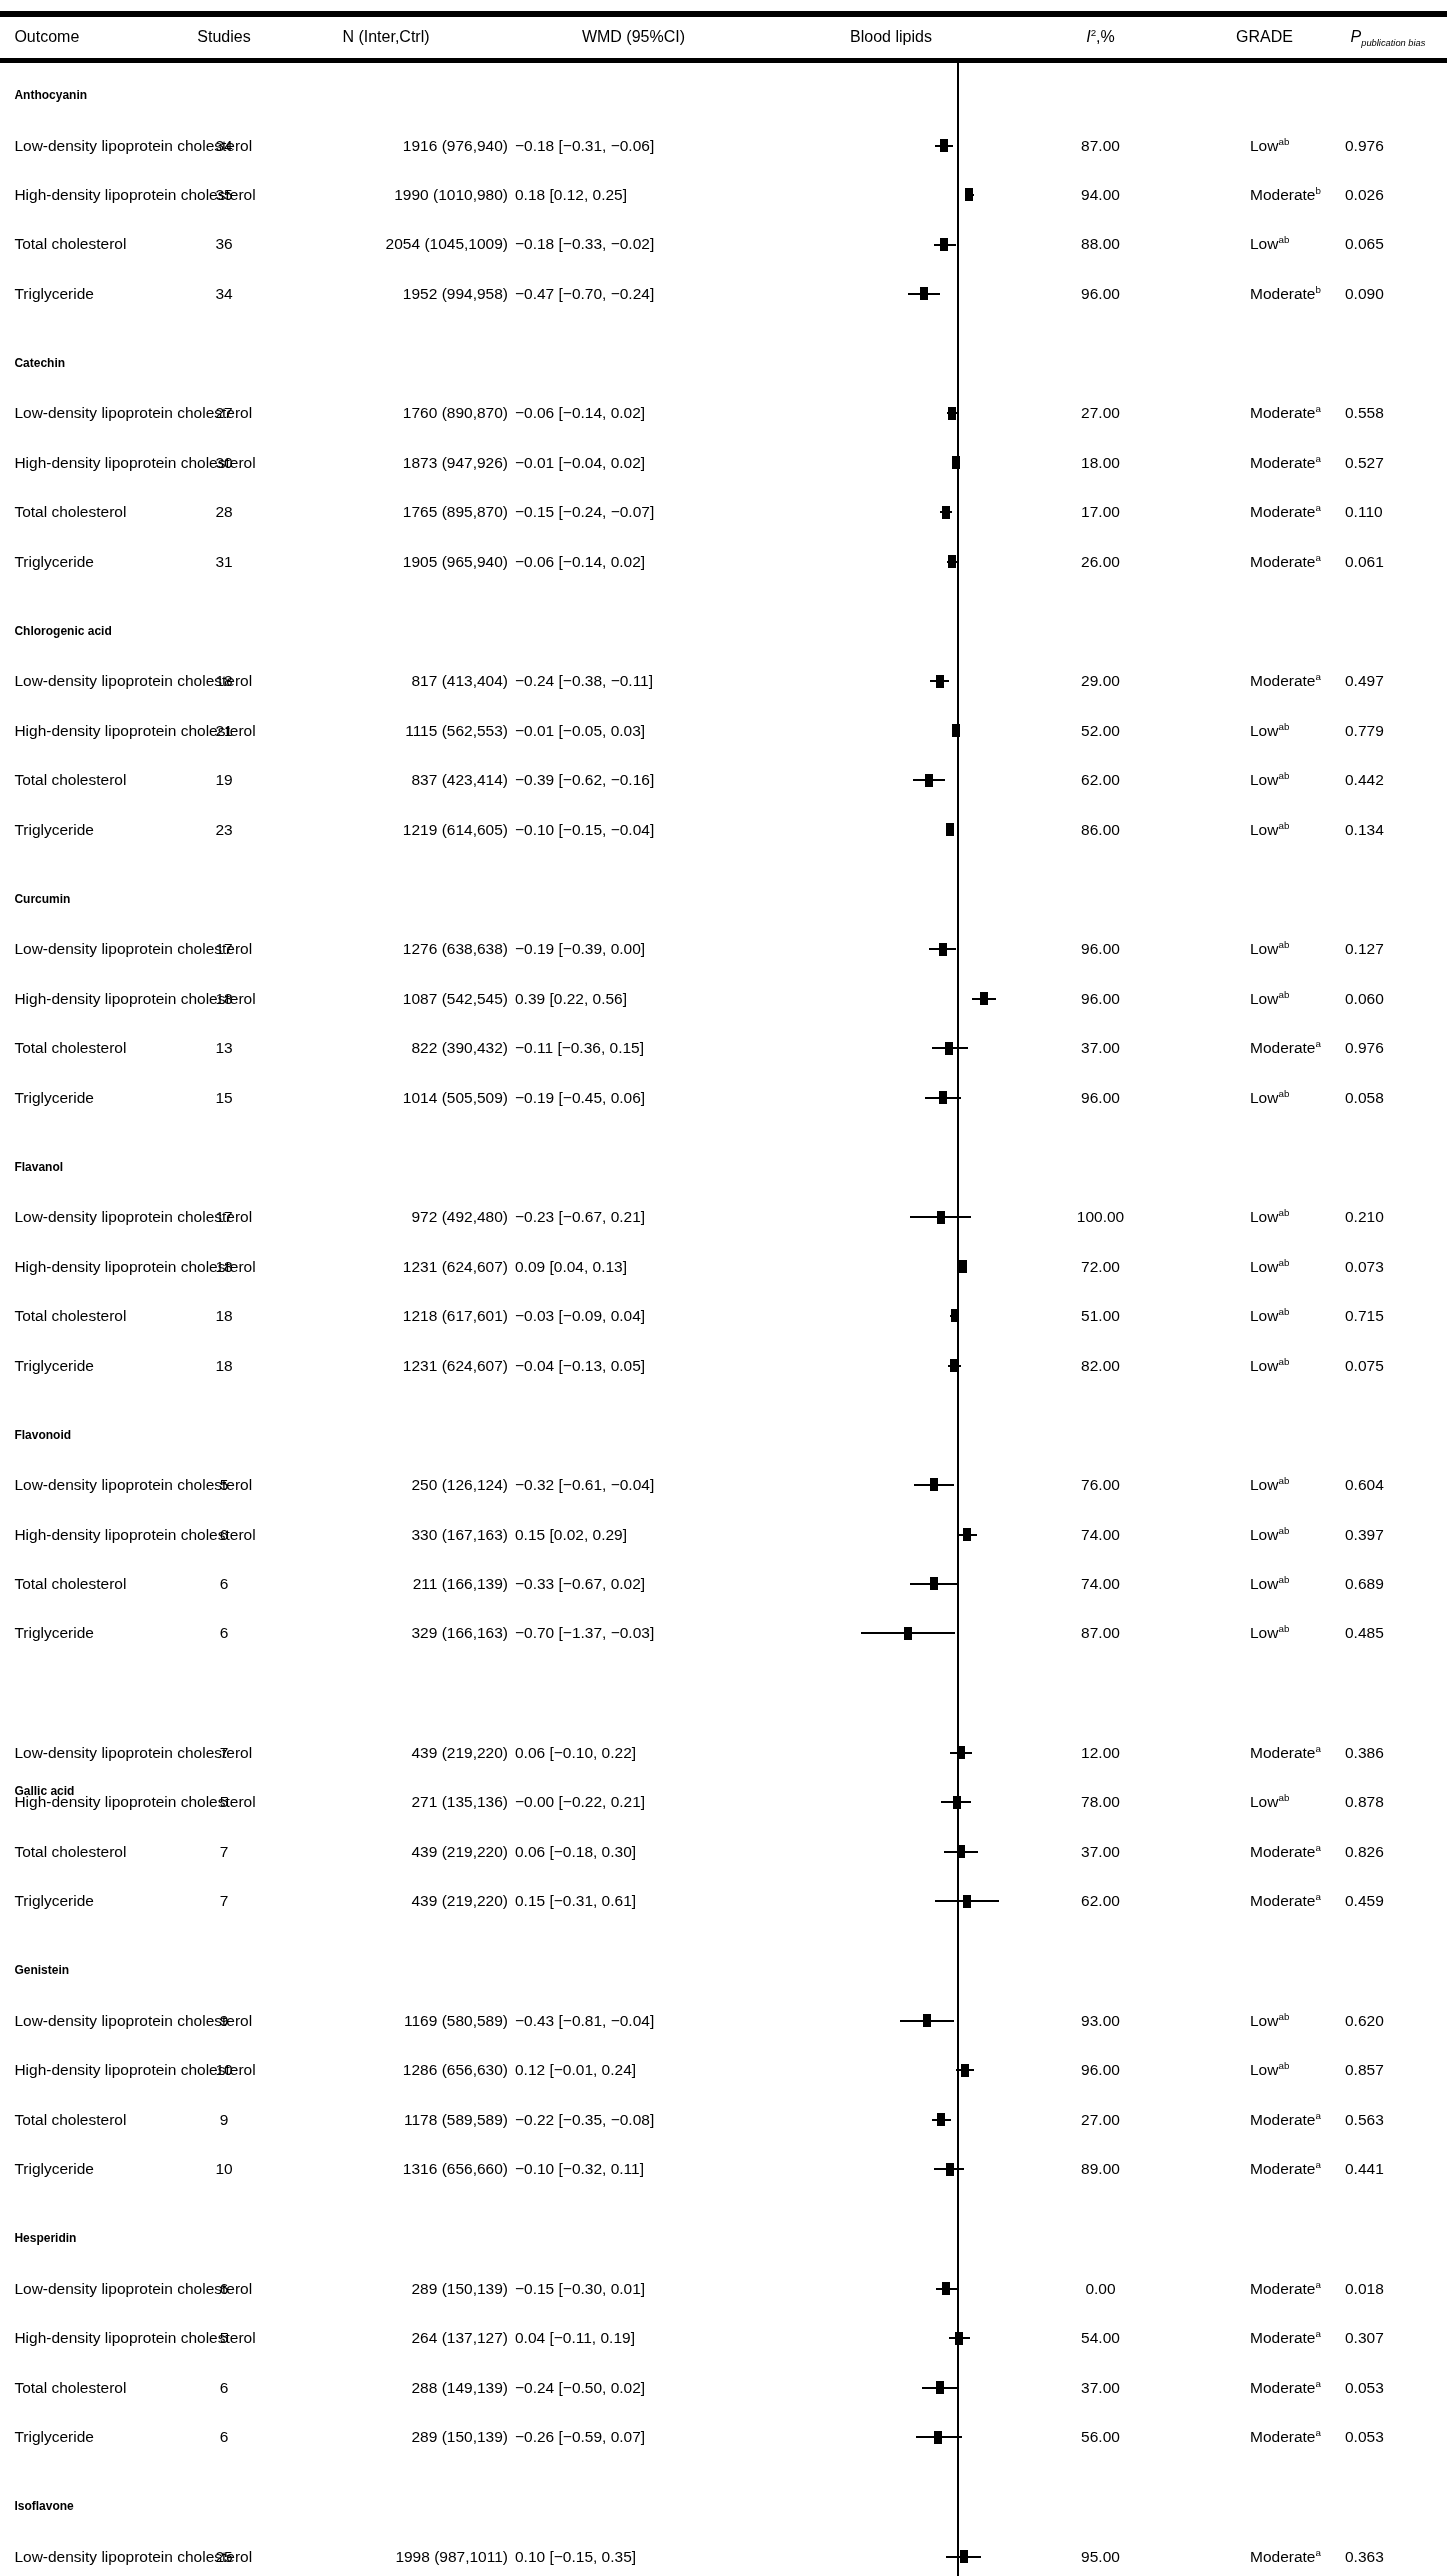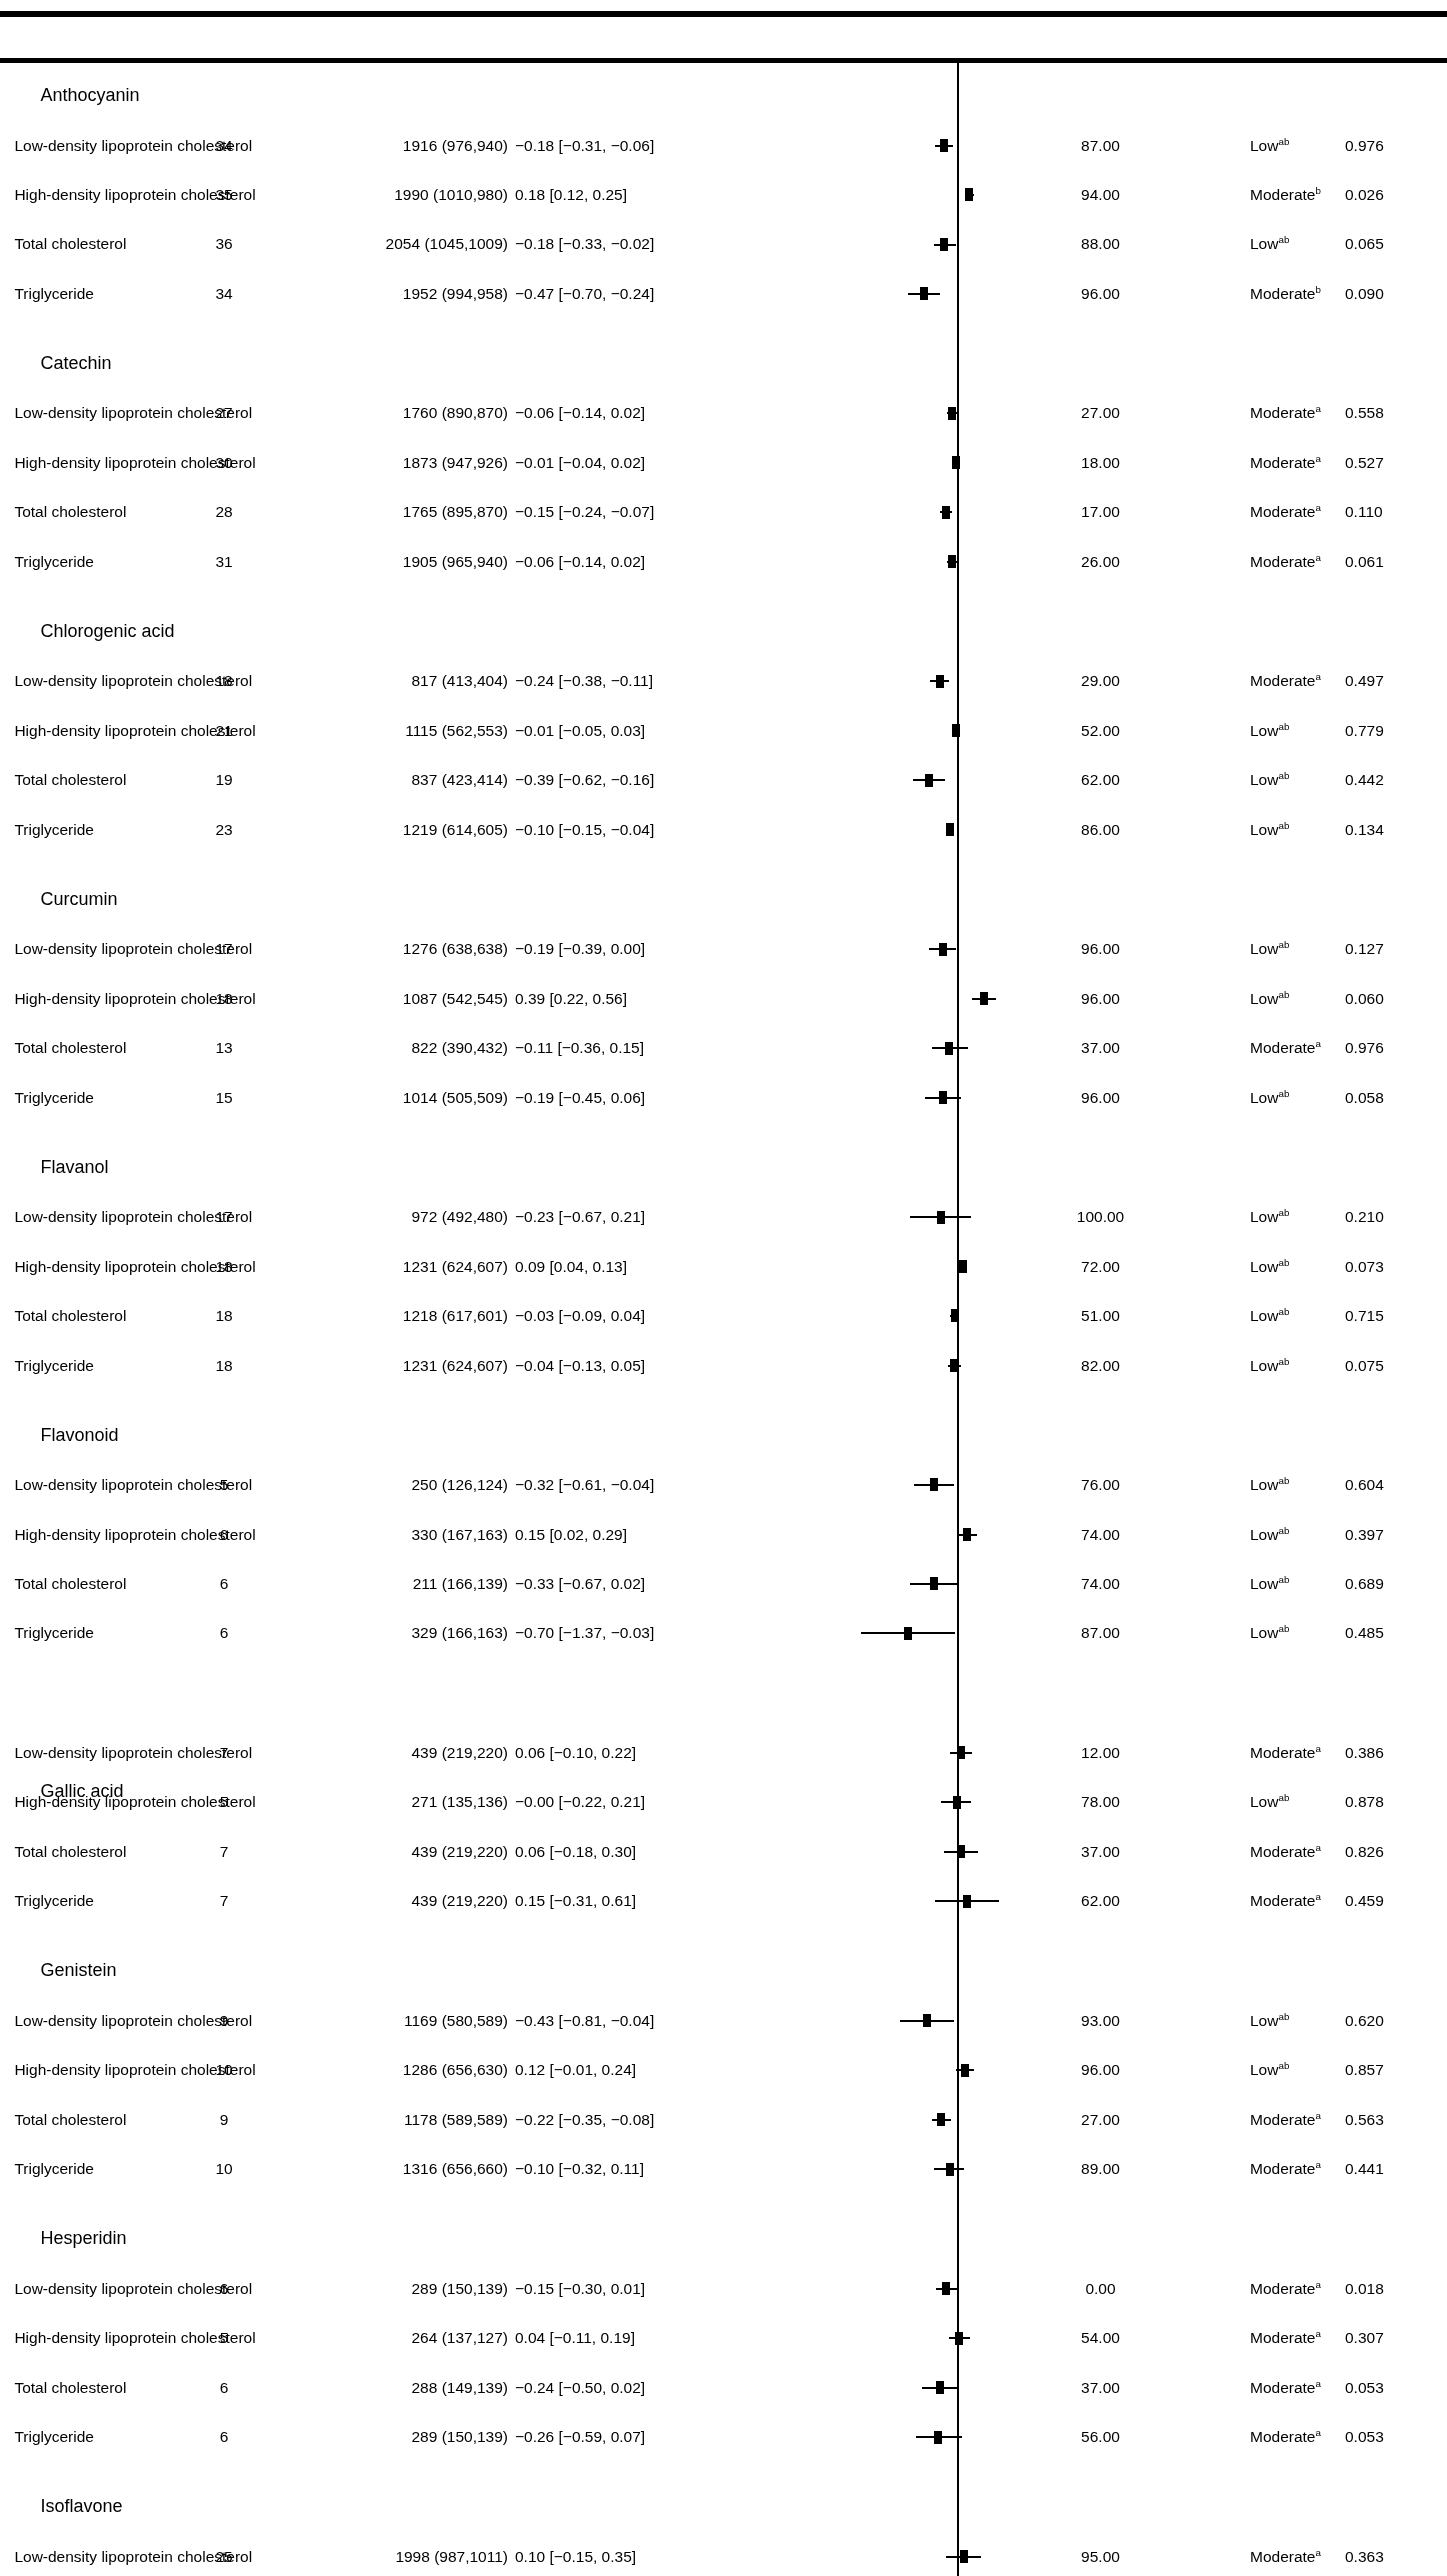--- a/index.html
+++ b/index.html
@@ -44,23 +44,22 @@
   }
   .c-outcome{left:14.4px;  text-align:left;}
   .c-studies{left:175px; width:98px; text-align:center;}
   .c-n      {left:292px; width:216px; text-align:right;}
   .c-wmd    {left:515px;width:237px; text-align:left;}
   .c-i2     {left:1036px;width:129px; text-align:center;}
   .c-grade  {left:1250px;width:139px; text-align:left;}
   .c-p      {left:1345px;width:93px; text-align:left;}
 
   .grp{
-    font-weight:normal;
-    font-size:18px;
-    margin-left:26px;
+    font-weight:bold;
+    font-size:12px;
   }
 
   sup{font-size:9.8px; vertical-align:super; line-height:0;}
 
   
   .hdr{
     position:absolute;
     left:0; top:15.5px;
     width:1448px; height:41px;
   }
@@ -105,20 +104,30 @@
     background:#000;
   }
 </style>
 </head>
 <body>
 
 <div id="page">
 
   <div class="rule thick" style="top:11.3px;"></div>
 
+  <div class="hdr">
+    <div class="cell c-outcome">Outcome</div>
+    <div class="cell c-studies">Studies</div>
+    <div class="cell c-n">N (Inter,Ctrl)</div>
+    <div class="cell c-wmd">WMD (95%CI)</div>
+    <div class="cell c-plot">Blood lipids</div>
+    <div class="cell c-i2"><span class="i2lab">I</span><sup>2</sup><span>,%</span></div>
+    <div class="cell c-grade">GRADE</div>
+    <div class="cell c-p"><span class="plab">P</span><span class="psub">publication bias</span></div>
+  </div>
 
   <div class="rule med" style="top:58px;"></div>
 
   <div class="tbl" id="tbl">
       <div class="row" style="top: 71px;">
         <div class="cell c-outcome grp">Anthocyanin</div>
       </div>
       <div class="row" style="top: 121px;">
         <div class="cell c-outcome">Low-density lipoprotein cholesterol</div>
         <div class="cell c-studies">34</div>

